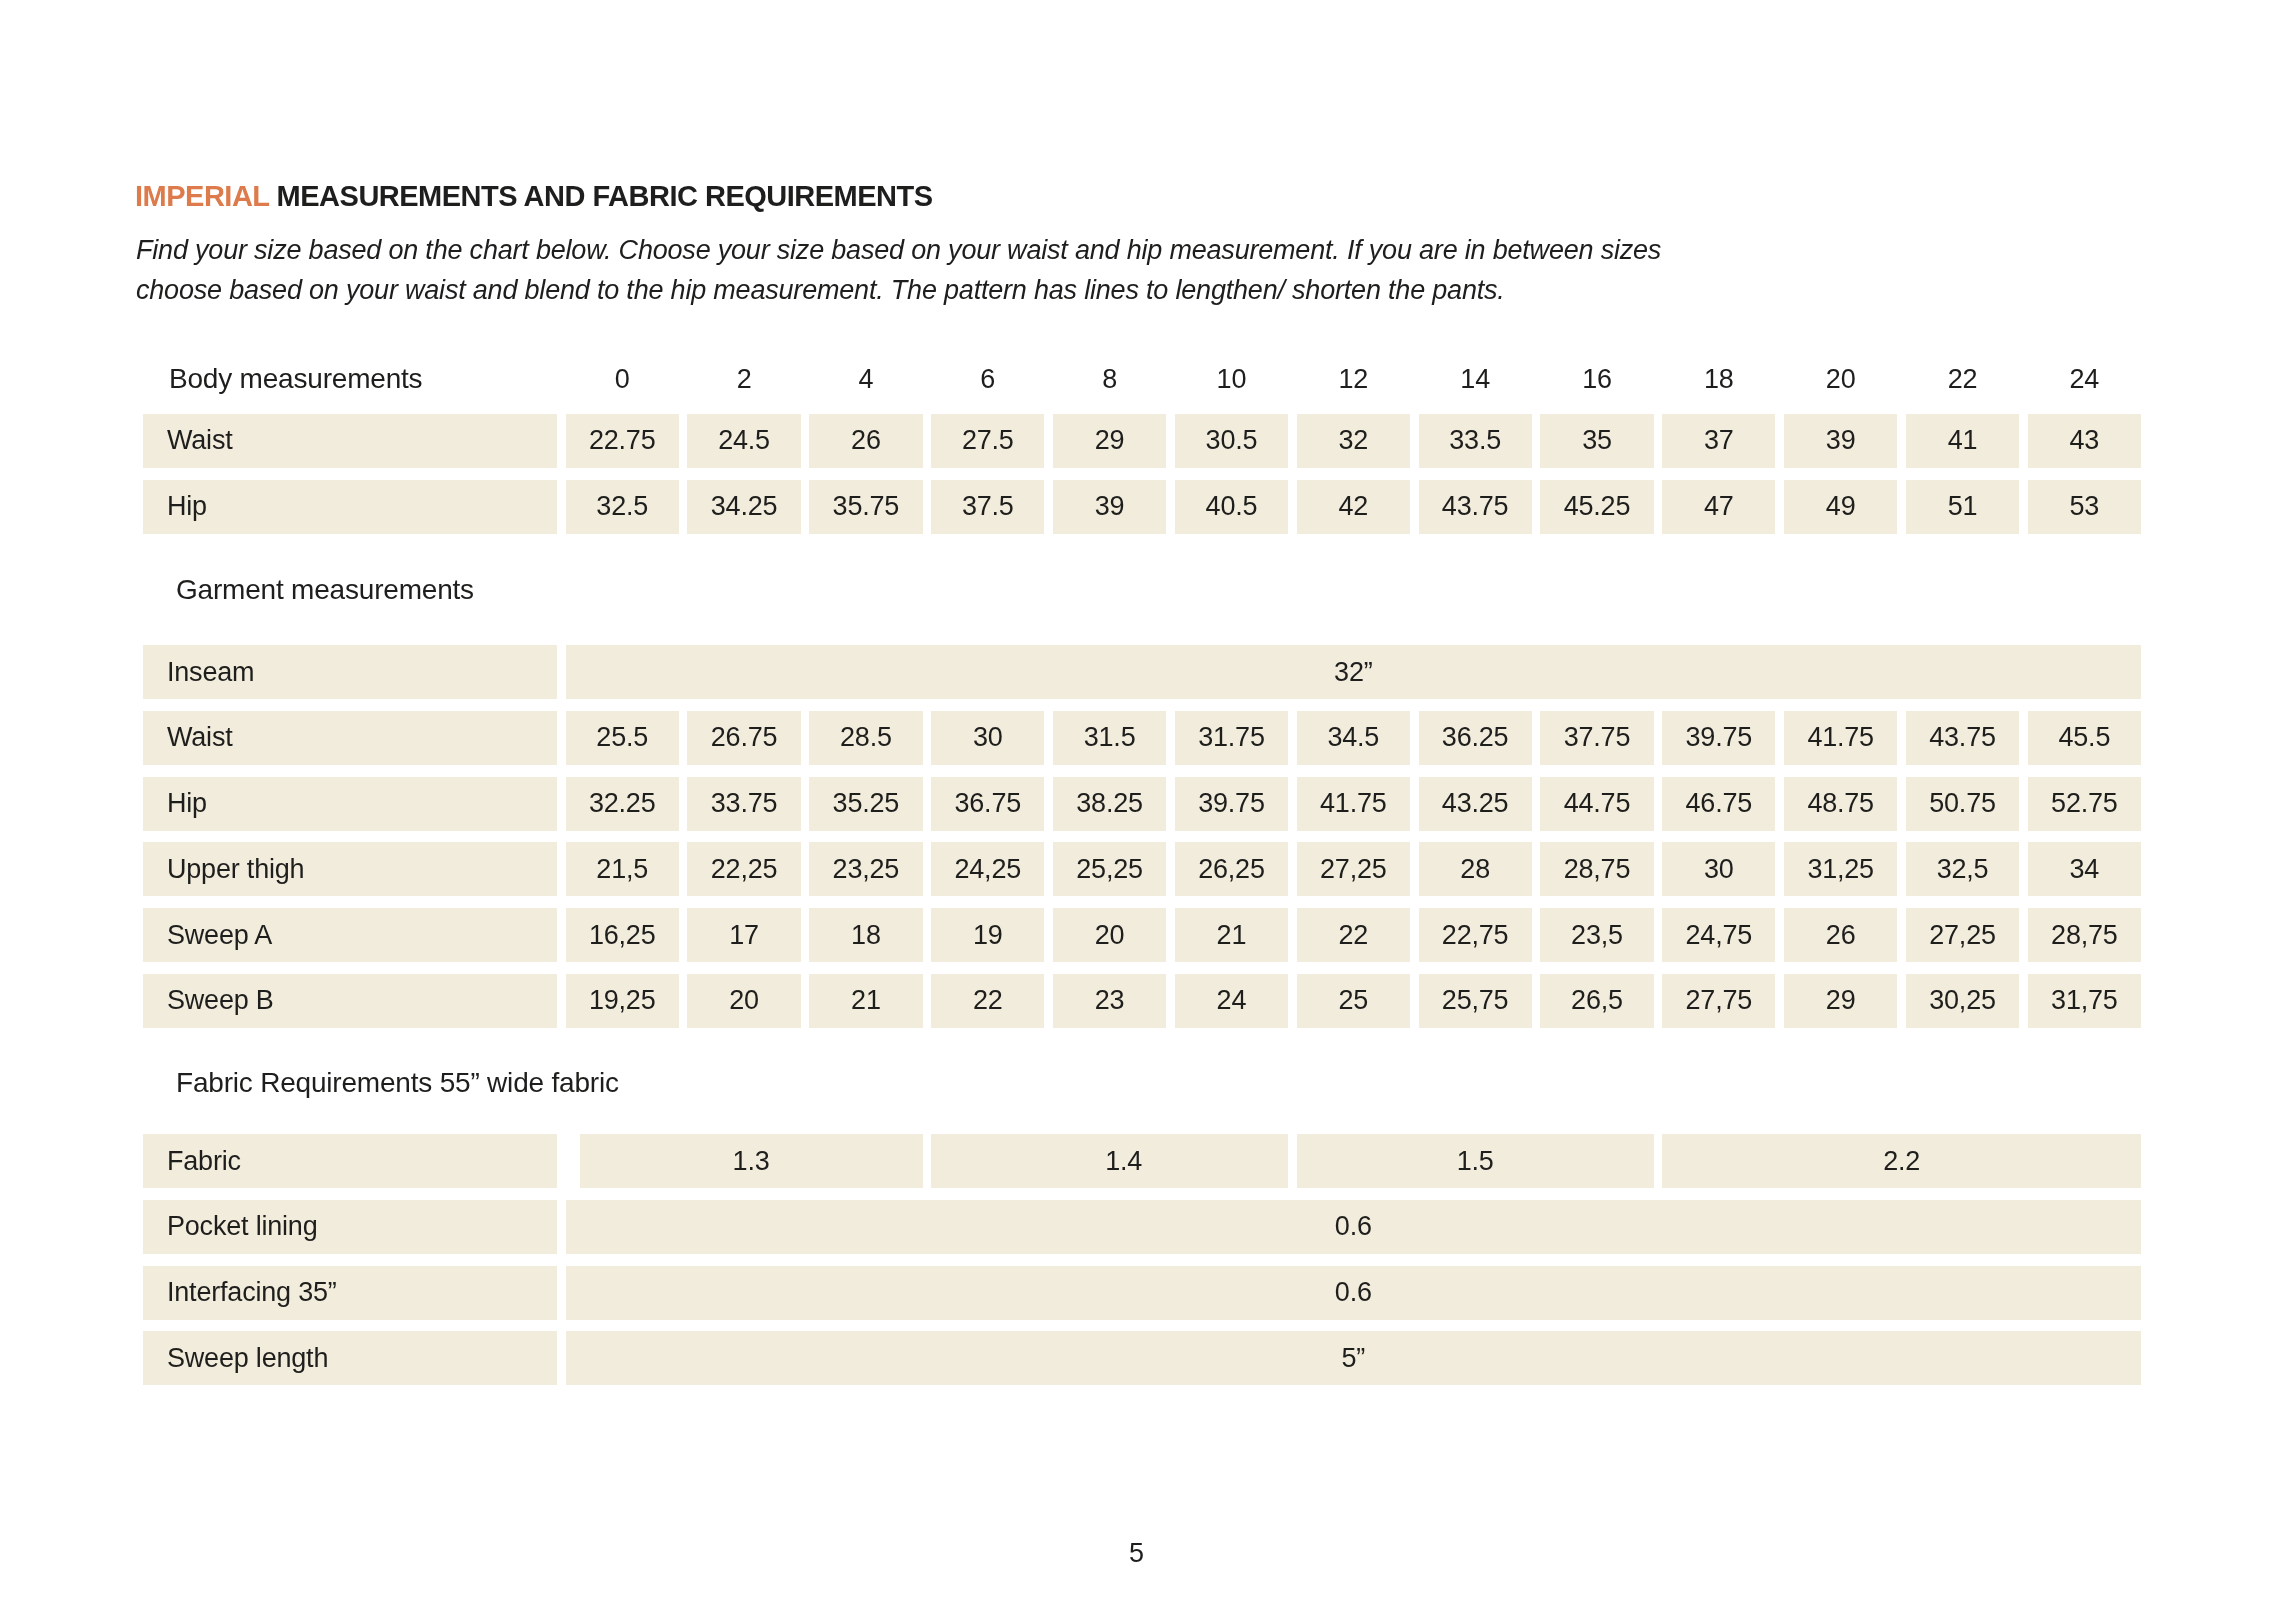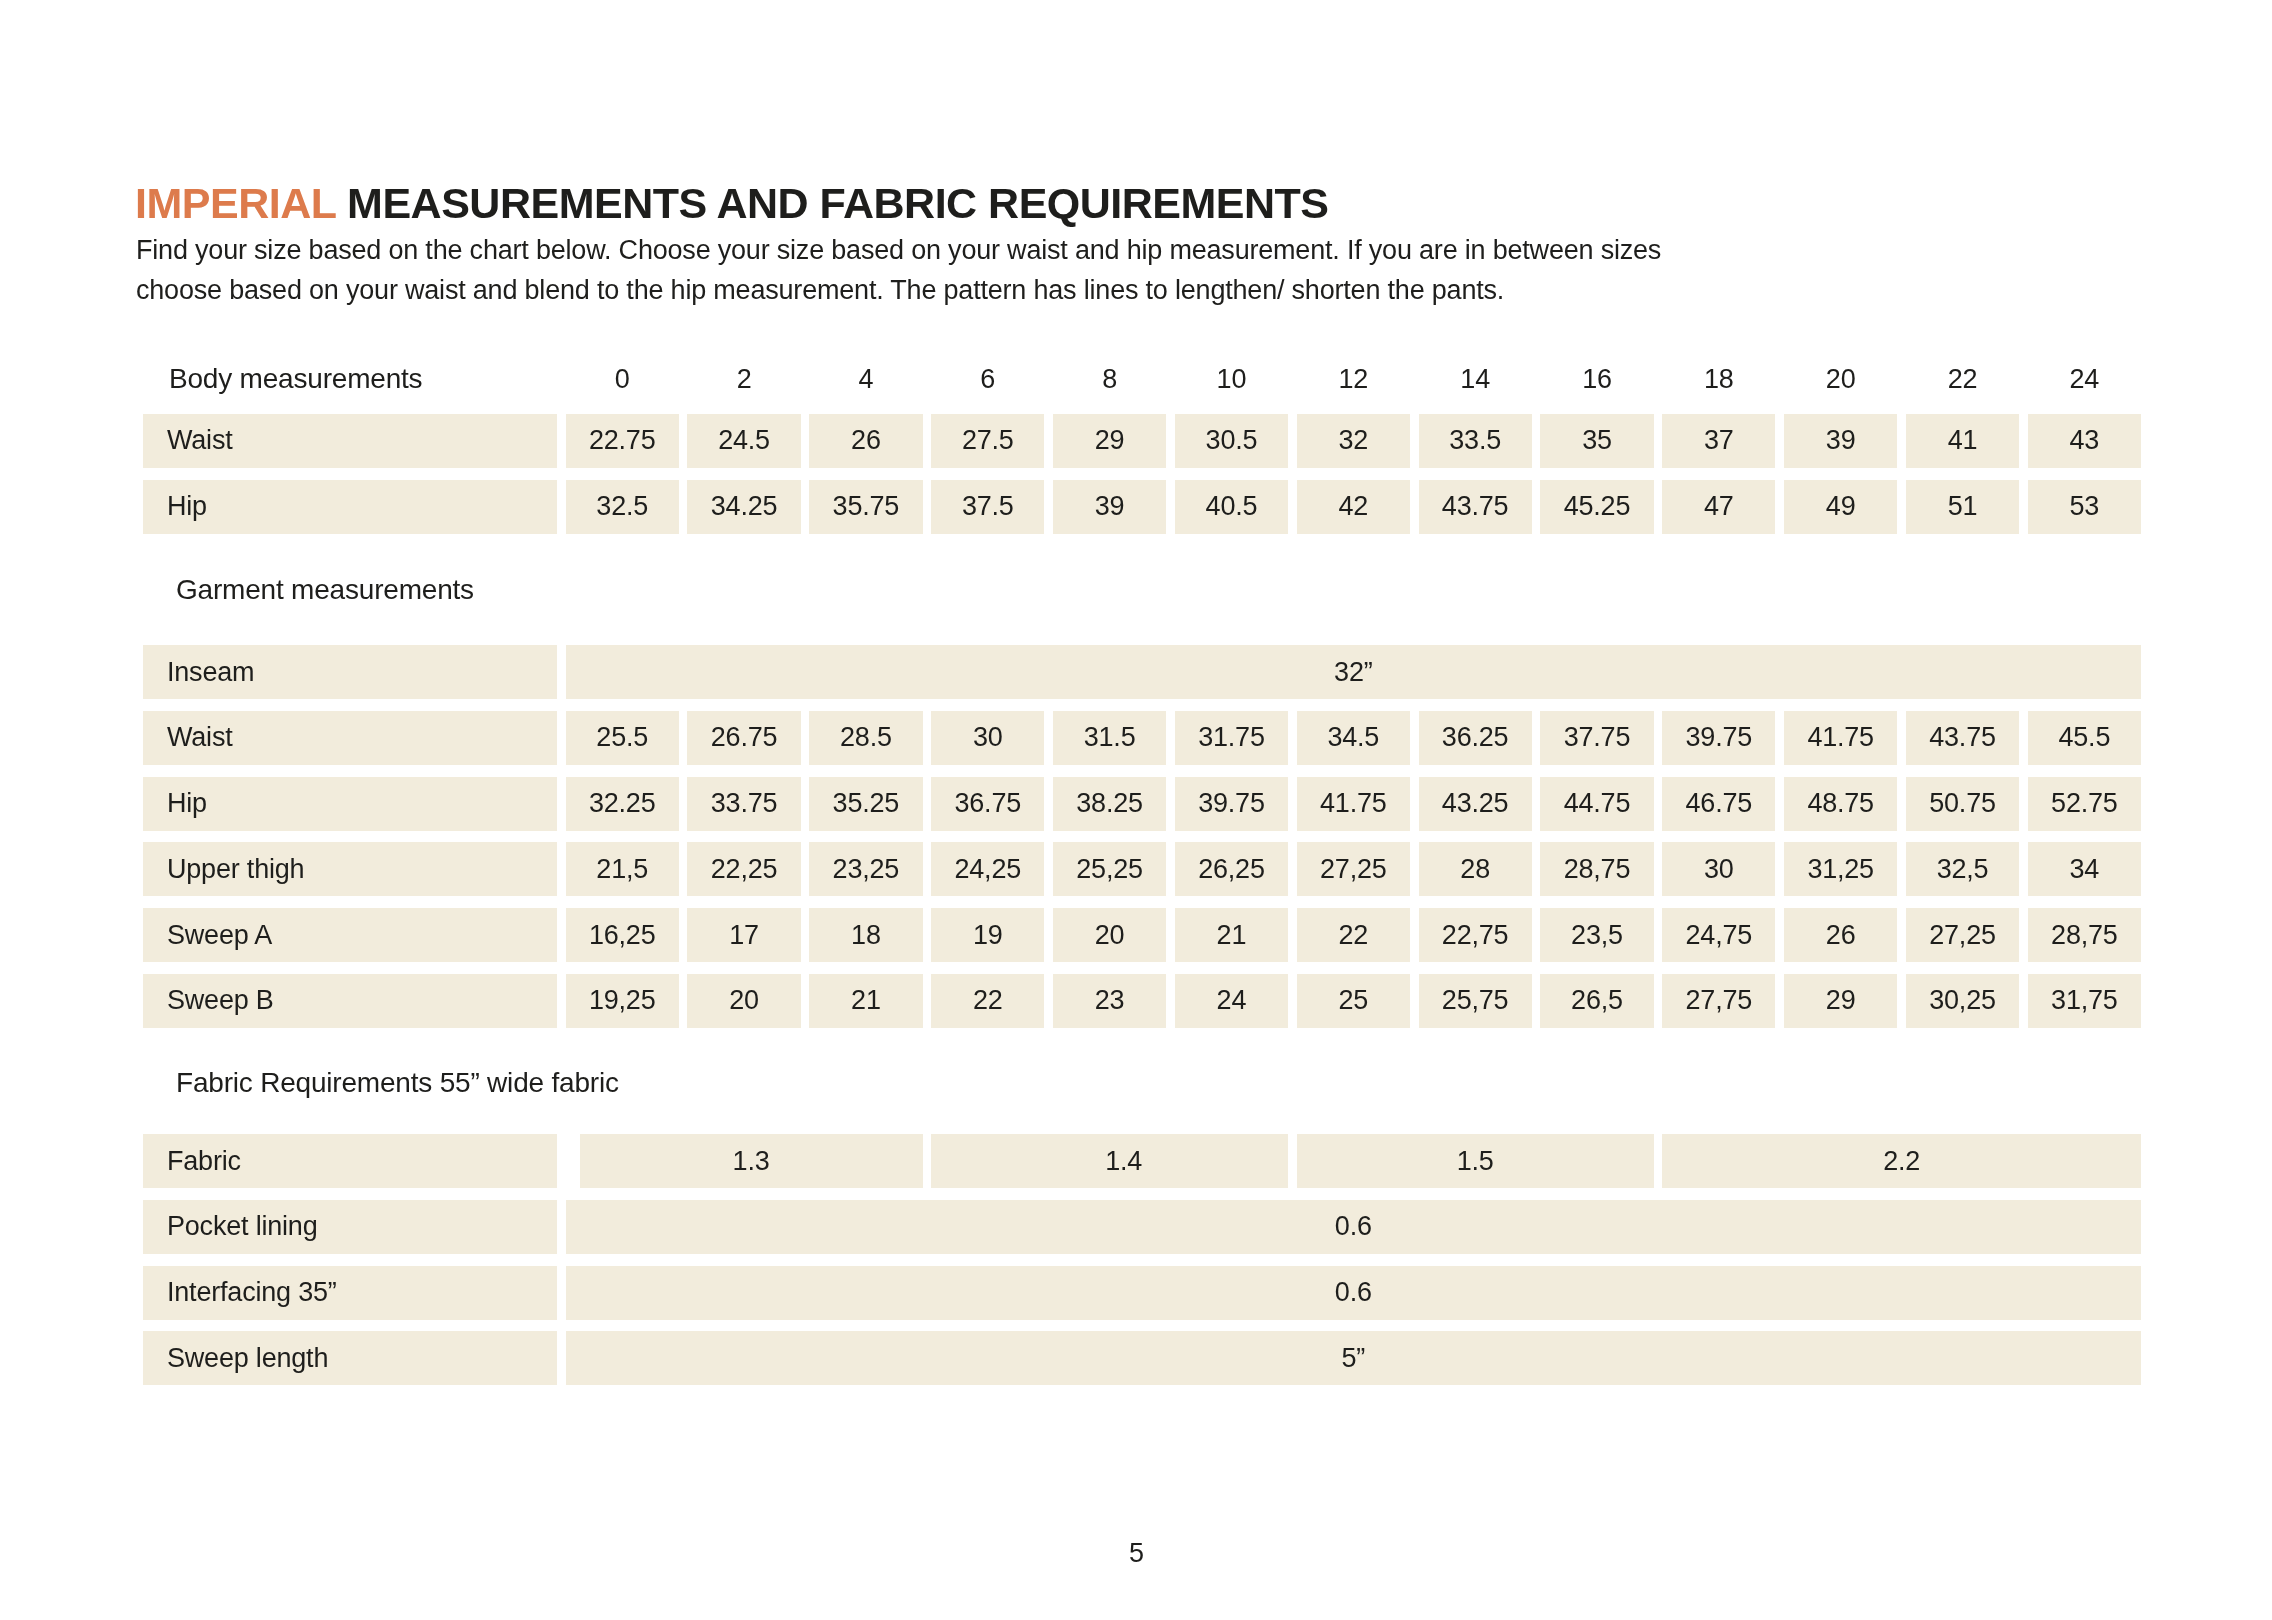--- a/index.html
+++ b/index.html
@@ -1,25 +1,25 @@
 <!DOCTYPE html>
 <html style="font-size:7.3px"><head>
 <meta charset="utf-8">
 <style>
   html,body{margin:0;padding:0;background:#ffffff;}
   body{width:2273px;height:1620px;position:relative;overflow:hidden;
        font-family:"Liberation Sans",sans-serif;color:#1e1e1c;}
   .page{position:absolute;inset:0;background:#ffffff;}
 
-  h1{position:absolute;left:135px;top:182px;margin:0;font-size:43px;line-height:1;
+  h1{position:absolute;left:135px;top:182px;margin:0;font-size:29px;line-height:1;
      font-weight:bold;letter-spacing:-0.5px;color:#1e1e1c;white-space:nowrap;}
   h1 .hl{color:#dd7b4c;}
 
   .intro{position:absolute;left:136px;top:230px;margin:0;font-size:27px;line-height:40px;
-         letter-spacing:-0.2px;color:#1e1e1c;white-space:nowrap;}
+         letter-spacing:-0.2px;color:#1e1e1c;white-space:nowrap;font-style:italic;}
 
   .h2{position:absolute;left:169px;margin:7px;font-size:28px;line-height:1;font-weight:400;
       letter-spacing:-0.2px;color:#1e1e1c;white-space:nowrap;}
 
   .grid{position:absolute;left:143px;width:1998px;display:grid;
         grid-template-columns:414px repeat(13,1fr);column-gap:8.6px;row-gap:11.8px;}
 
   .cell{background:#f2ecdc;height:54px;display:flex;align-items:center;justify-content:center;
         font-size:27px;letter-spacing:-0.2px;color:#1e1e1c;box-sizing:border-box;white-space:nowrap;}
   .label{justify-content:flex-start;padding-left:24px;}

